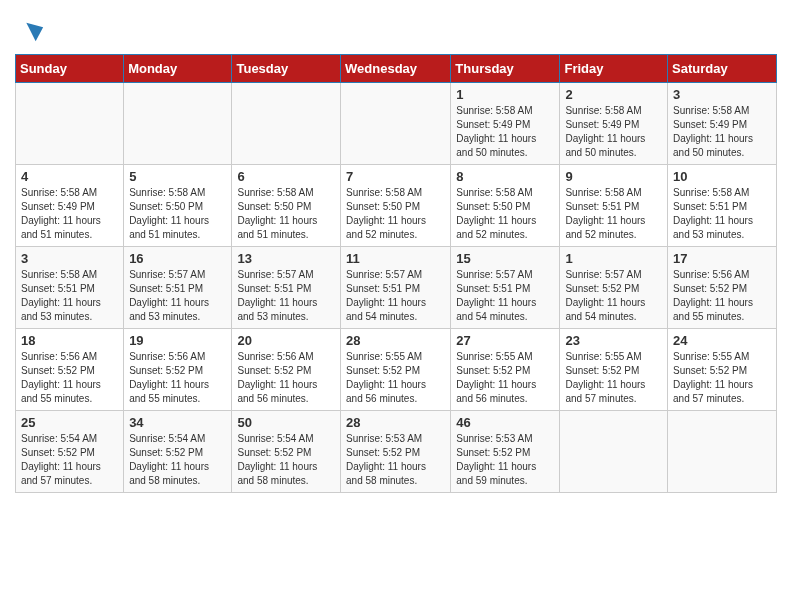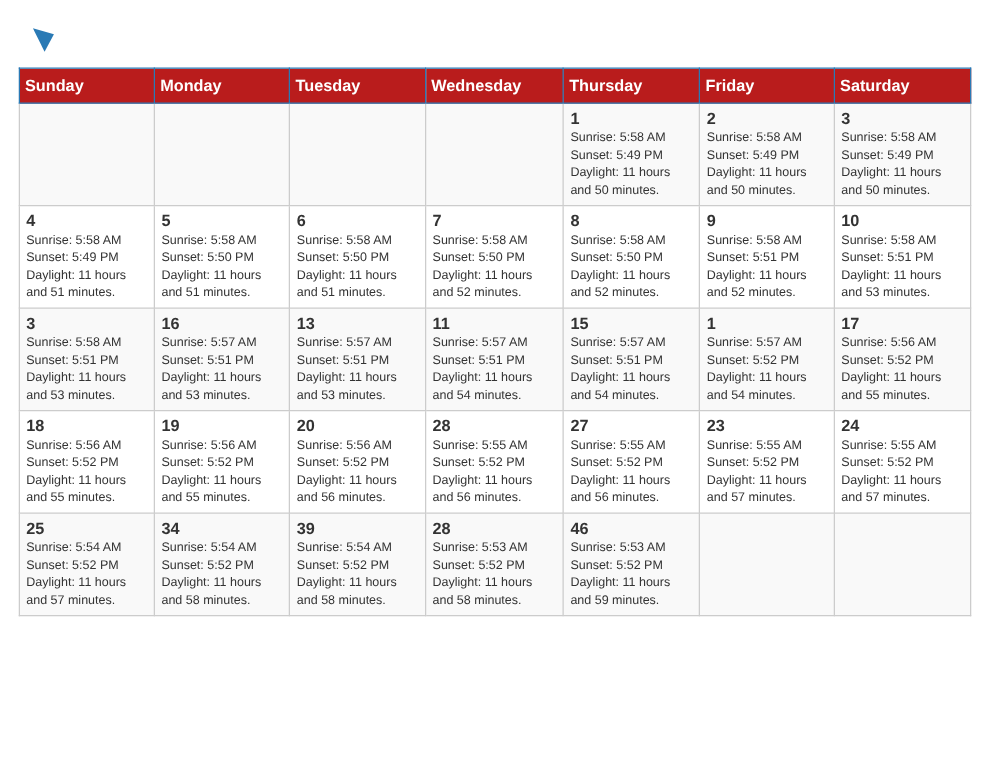--- a/index.html
+++ b/index.html
@@ -237,21 +237,21 @@
       <tr>
         <td>
           <span class="day-num">25</span>
           <div class="day-info">Sunrise: 5:54 AM<br>Sunset: 5:52 PM<br>Daylight: 11 hours and 57 minutes.</div>
         </td>
         <td>
           <span class="day-num">34</span>
           <div class="day-info">Sunrise: 5:54 AM<br>Sunset: 5:52 PM<br>Daylight: 11 hours and 58 minutes.</div>
         </td>
         <td>
-          <span class="day-num">39</span>
+          <span class="day-num">50</span>
           <div class="day-info">Sunrise: 5:54 AM<br>Sunset: 5:52 PM<br>Daylight: 11 hours and 58 minutes.</div>
         </td>
         <td>
           <span class="day-num">28</span>
           <div class="day-info">Sunrise: 5:53 AM<br>Sunset: 5:52 PM<br>Daylight: 11 hours and 58 minutes.</div>
         </td>
         <td>
           <span class="day-num">46</span>
           <div class="day-info">Sunrise: 5:53 AM<br>Sunset: 5:52 PM<br>Daylight: 11 hours and 59 minutes.</div>
         </td>

